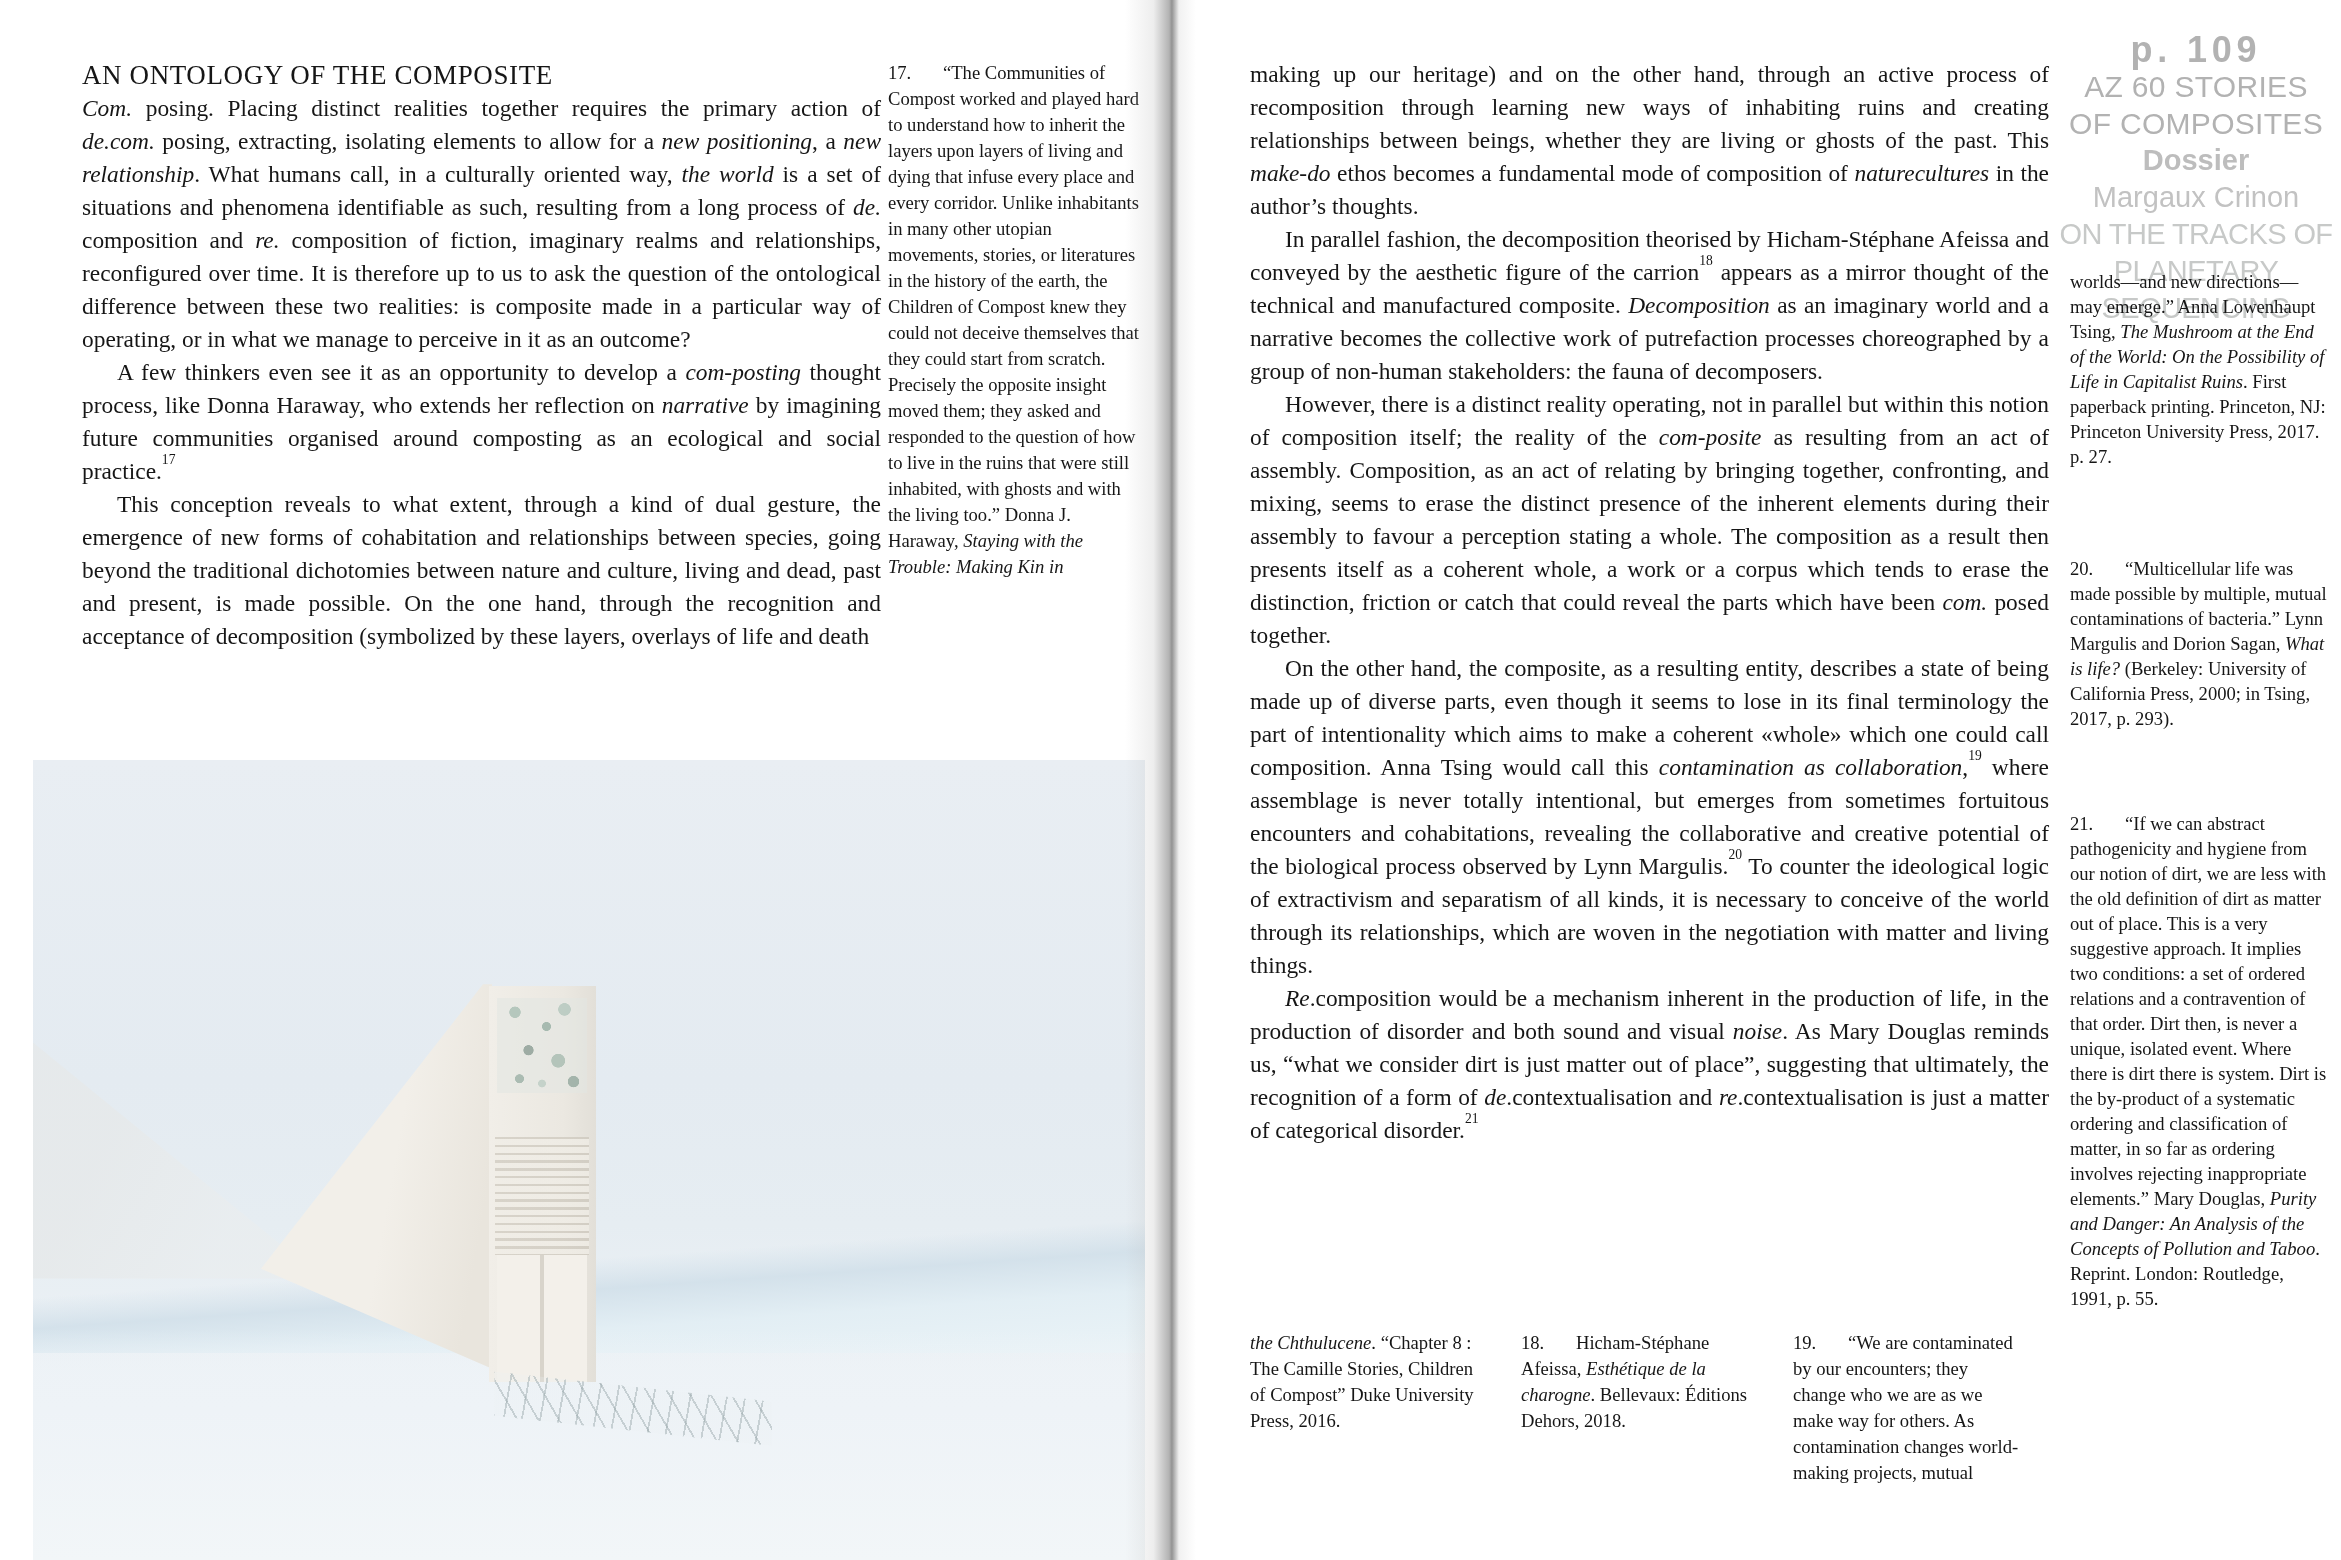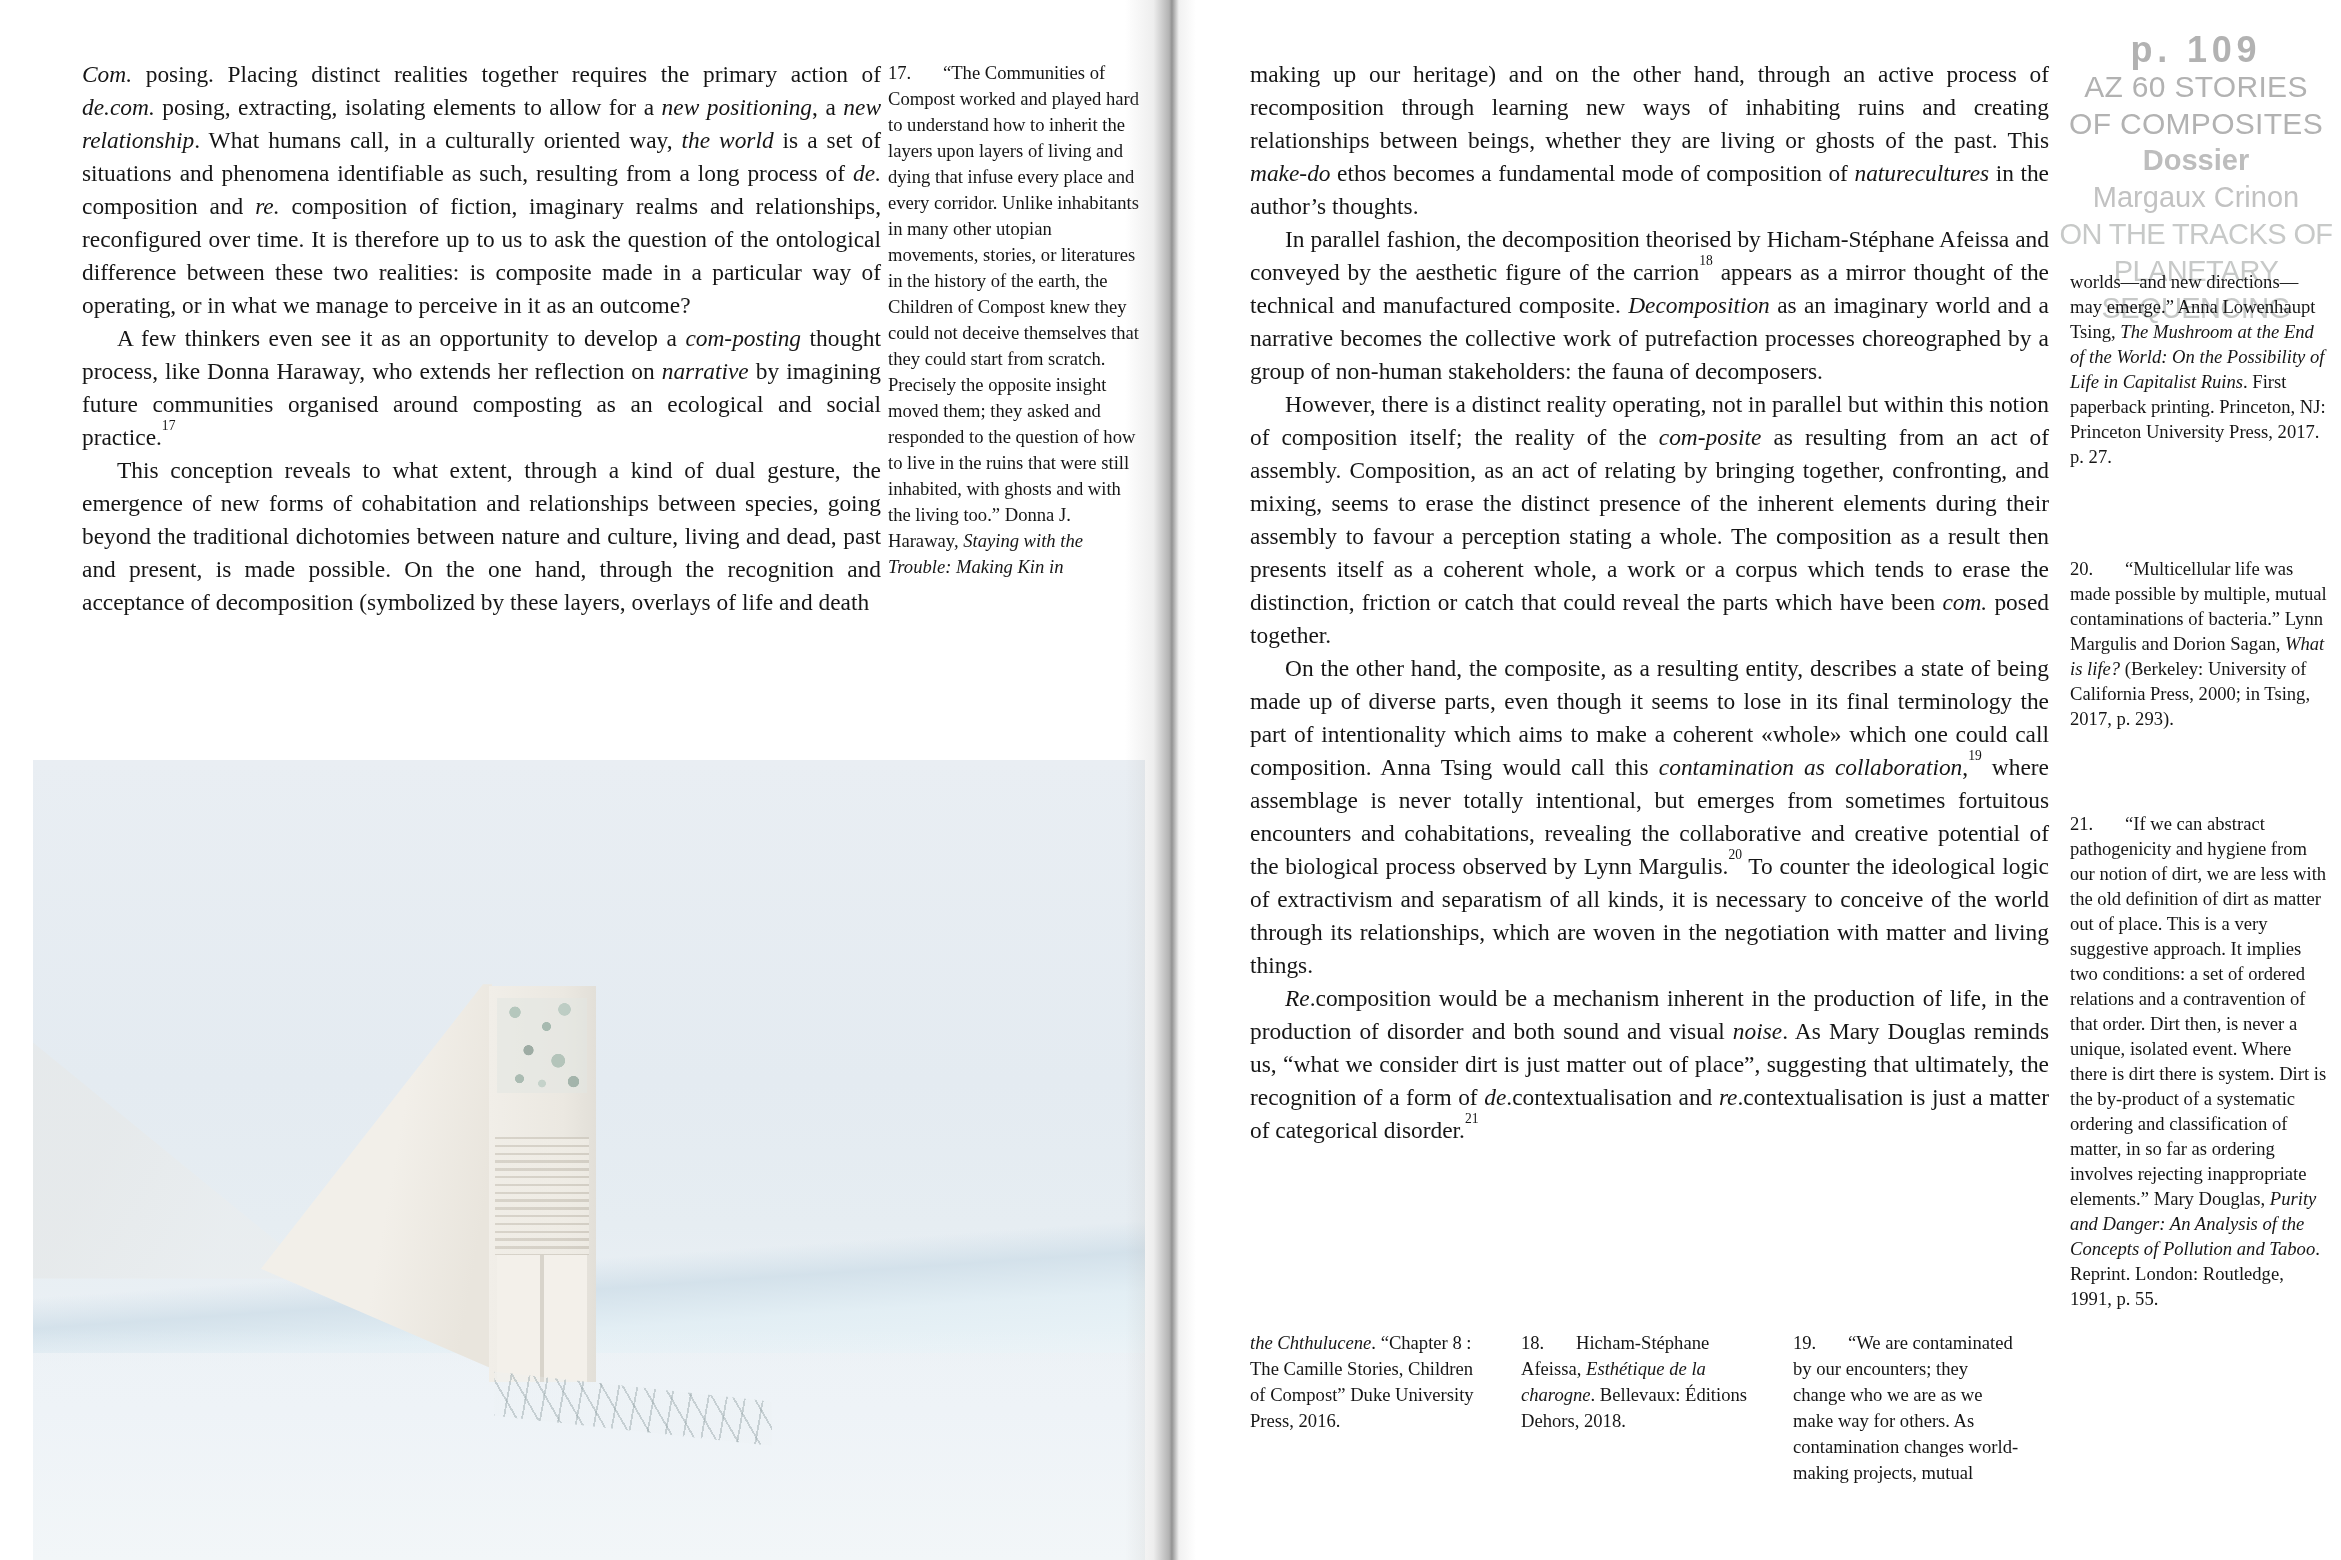--- a/index.html
+++ b/index.html
@@ -100,20 +100,21 @@
   .sn-c{left:2070px;top:811px;}
 </style>
 </head>
 <body>
 
 <div class="spread">
 
   <section class="page">
 
     <div class="col-main-l">
+      <h1 class="title">AN ONTOLOGY OF THE COMPOSITE</h1>
       <p class="body"><i>Com.</i> posing. Placing distinct realities together requires the primary action of <i>de.com.</i> posing, extracting, isolating elements to allow for a <i>new positioning</i>, a <i>new relationship</i>. What humans call, in a culturally oriented way, <i>the world</i> is a set of situations and phenomena identifiable as such, resulting from a long process of <i>de.</i> composition and <i>re.</i> composition of fiction, imaginary realms and relationships, reconfigured over time. It is therefore up to us to ask the question of the ontological difference between these two realities: is composite made in a particular way of operating, or in what we manage to perceive in it as an outcome?</p>
       <p class="body indent">A few thinkers even see it as an opportunity to develop a <i>com-posting</i> thought process, like Donna Haraway, who extends her reflection on <i>narrative</i> by imagining future communities organised around composting as an ecological and social practice.<sup>17</sup></p>
       <p class="body indent">This conception reveals to what extent, through a kind of dual gesture, the emergence of new forms of cohabitation and relationships between species, going beyond the traditional dichotomies between nature and culture, living and dead, past and present, is made possible. On the one hand, through the recognition and acceptance of decomposition (symbolized by these layers, overlays of life and death</p>
     </div>
 
     <aside class="col-note">
       <p class="note"><span class="num">17.</span><span>“The Communities of Compost worked and played hard to understand how to inherit the layers upon layers of living and dying that infuse every place and every corridor. Unlike inhabitants in many other utopian movements, stories, or literatures in the history of the earth, the Children of Compost knew they could not deceive themselves that they could start from scratch. Precisely the opposite insight moved them; they asked and responded to the question of how to live in the ruins that were still inhabited, with ghosts and with the living too.” Donna J. Haraway, <i>Staying with the Trouble: Making Kin in</i></span></p>
     </aside>
 
     <figure class="photo">

